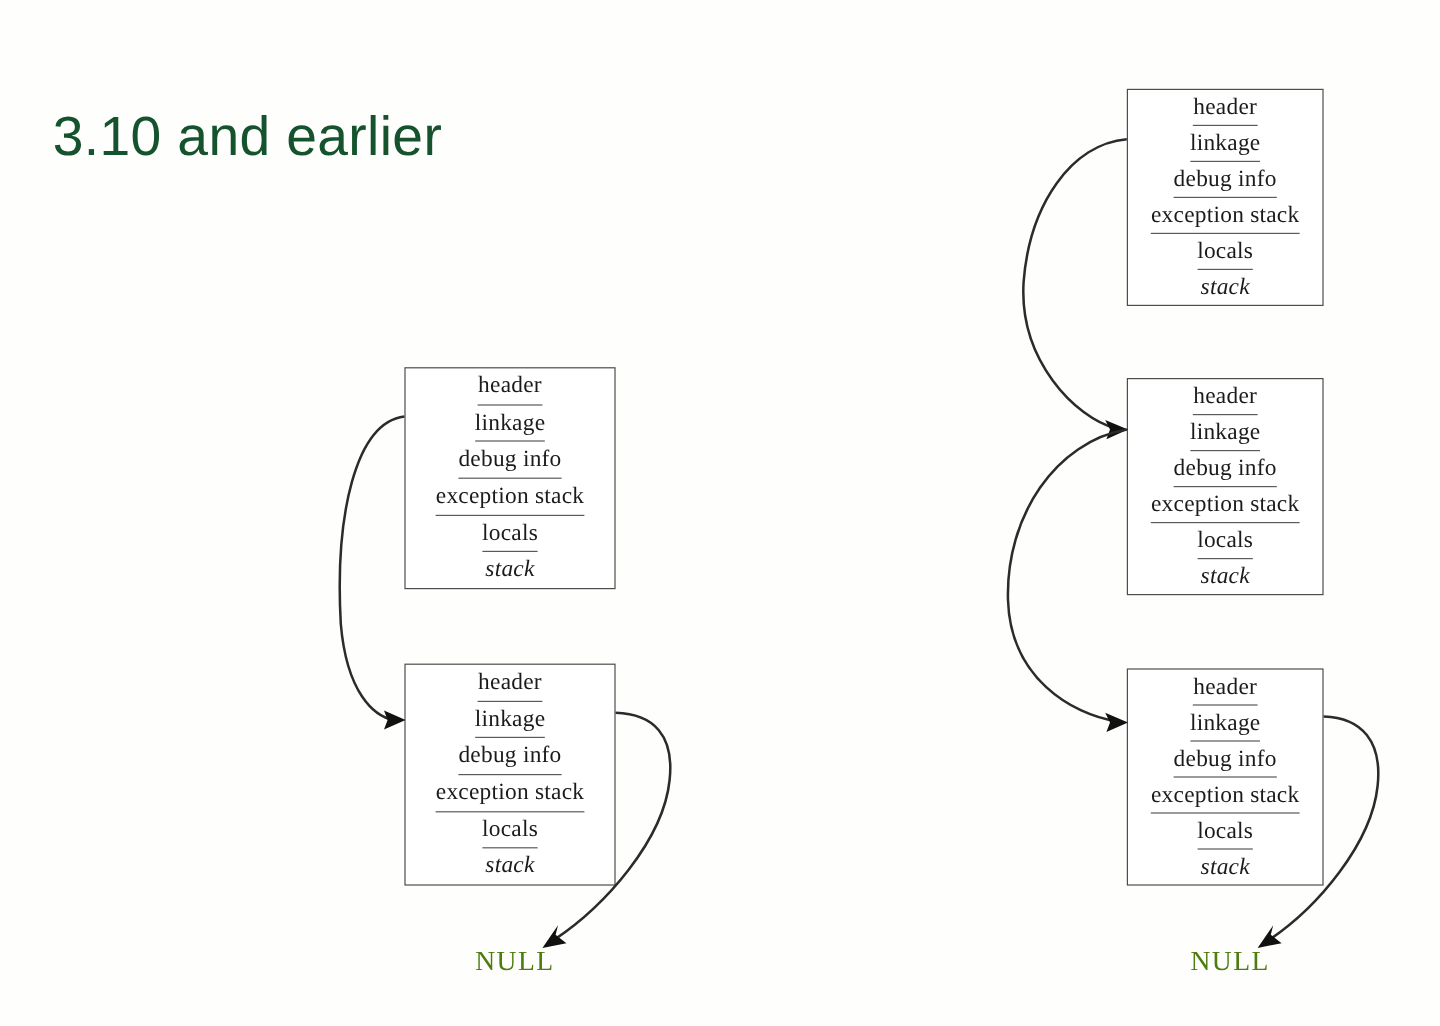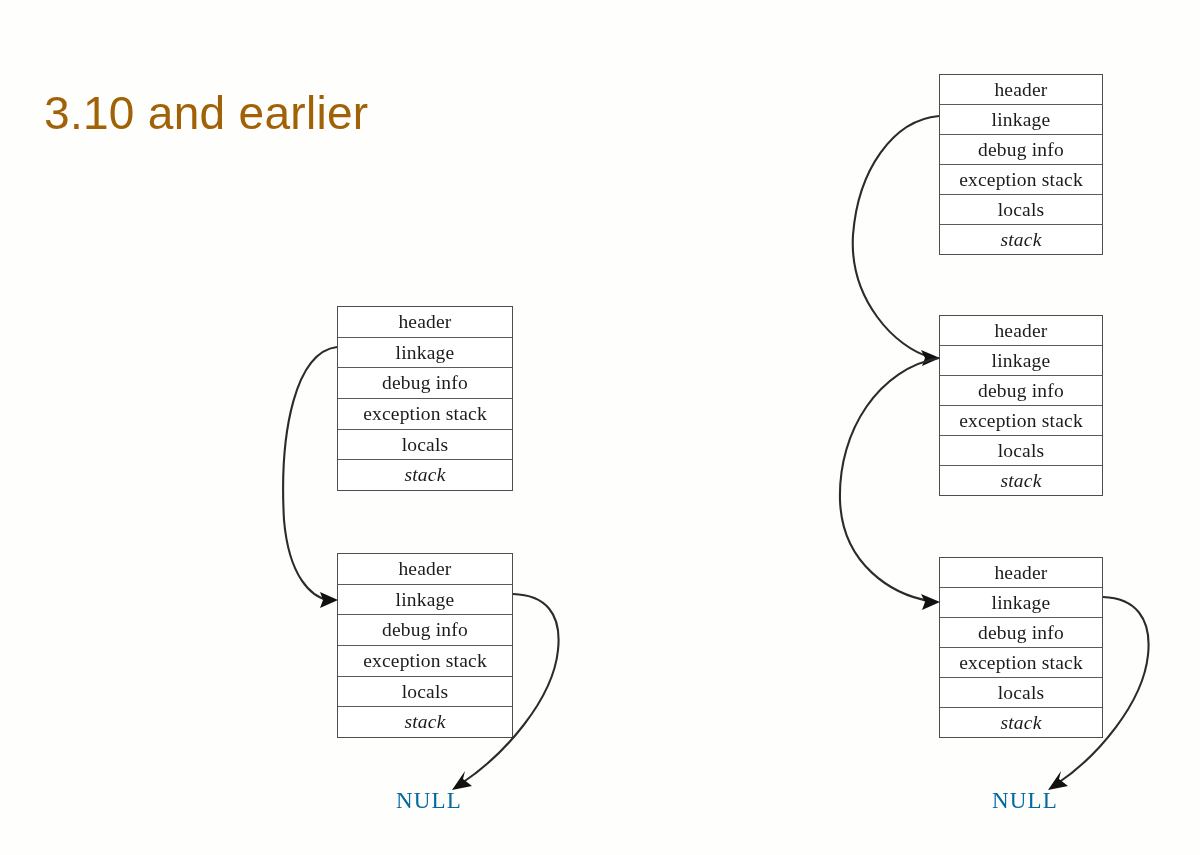--- a/index.html
+++ b/index.html
@@ -23,33 +23,34 @@
     background: #fefefd;
   }
   
   #slide-title {
     position: absolute;
     left: 44px;
     top: 88px;
     font-family: "Liberation Sans", sans-serif;
     font-size: 46px;
     font-weight: 400;
-    color: #a16207;
+    color: #14532d;
     letter-spacing: 0.3px;
     white-space: nowrap;
     line-height: 1.1;
   }
   
   .frame-box {
     position: absolute;
     box-sizing: border-box;
     border: 1.6px solid #4d4d4d;
     background: #ffffff;
     display: flex;
     flex-direction: column;
+    align-items: center;
   }
   .frame-row {
     box-sizing: border-box;
     flex: 1 1 0;
     border-bottom: 1.4px solid #5a5a5a;
     display: flex;
     align-items: center;
     justify-content: center;
     font-family: "Liberation Serif", serif;
     font-size: 19.5px;
@@ -60,21 +61,21 @@
   }
   .frame-row:last-child {
     border-bottom: none;
     font-style: italic;
   }
   
   .null-label {
     position: absolute;
     font-family: "Liberation Serif", serif;
     font-size: 23px;
-    color: #0369a1;
+    color: #4d7c0f;
     letter-spacing: 1.2px;
     white-space: nowrap;
   }
   
   #arrow-layer {
     position: absolute;
     left: 0; top: 0;
     width: 1200px;
     height: 855px;
     pointer-events: none;

